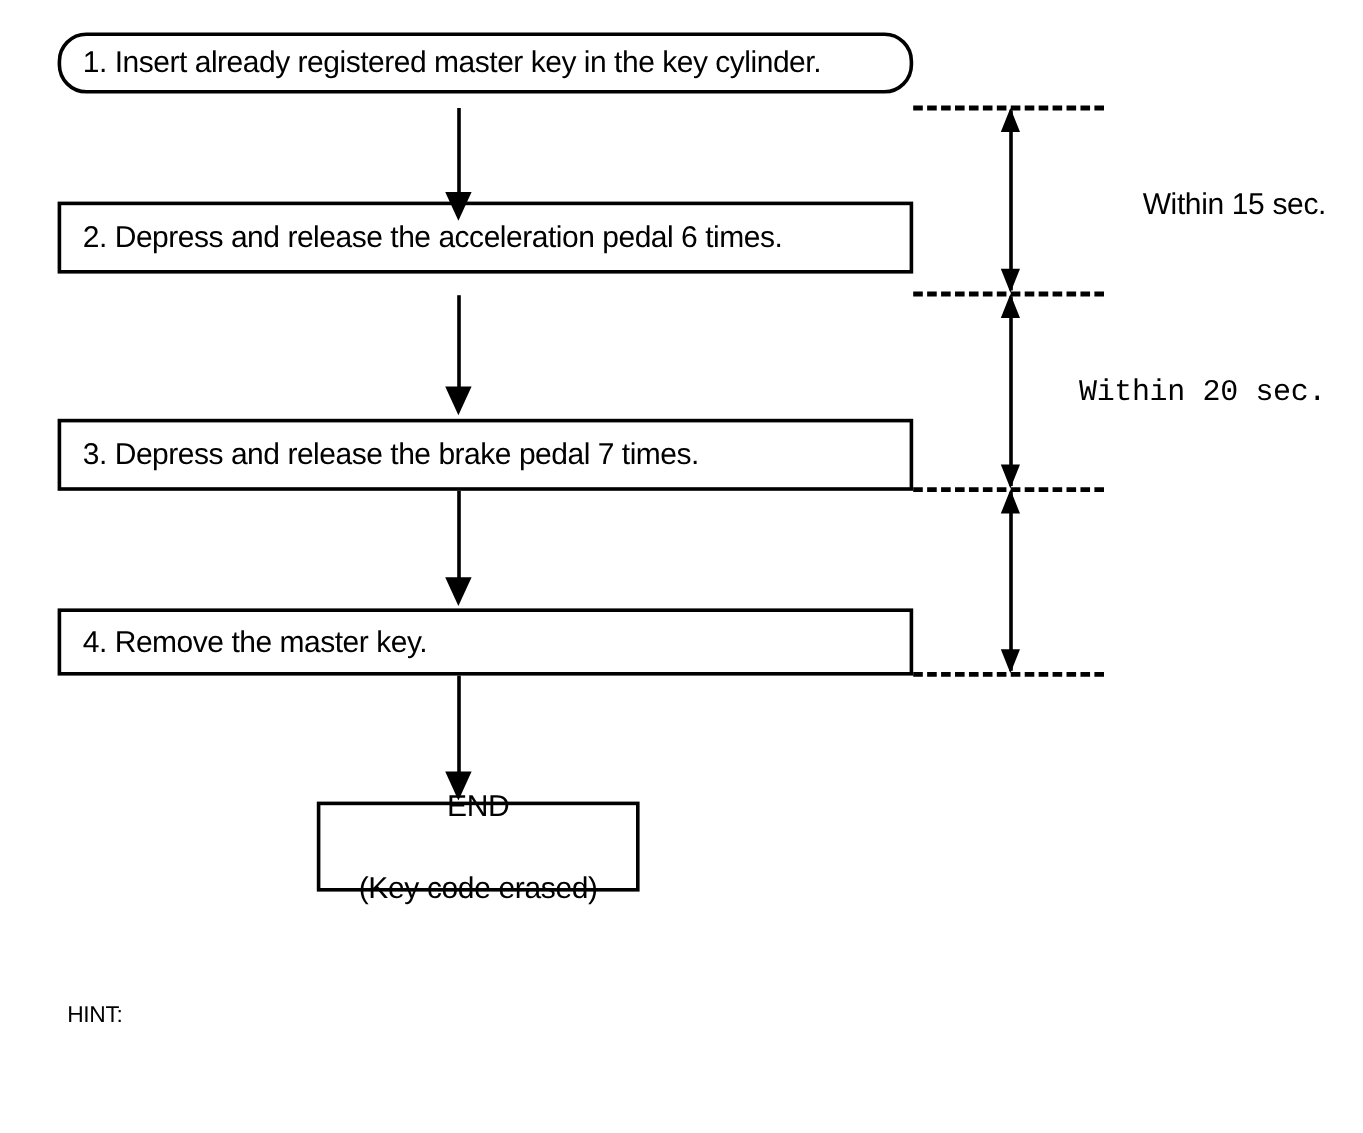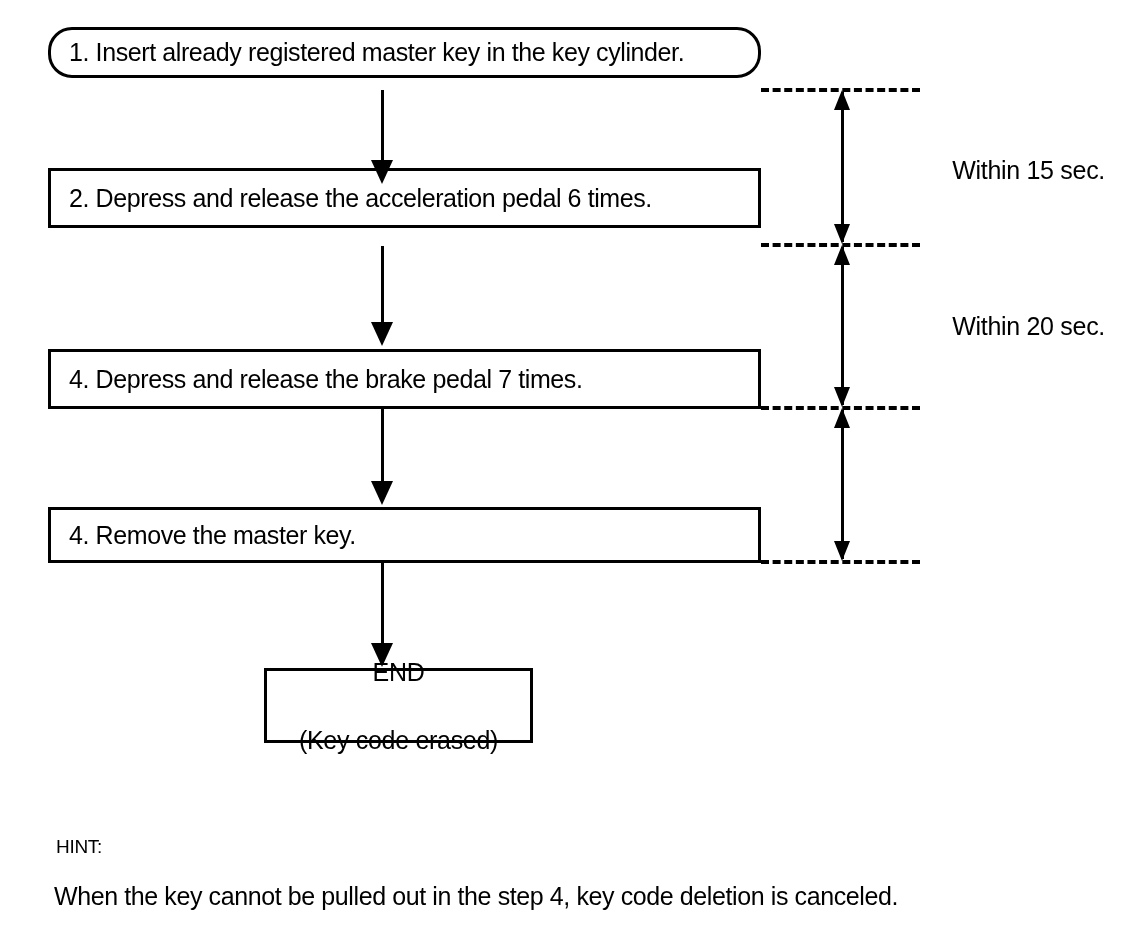--- a/index.html
+++ b/index.html
@@ -139,21 +139,21 @@
   
   .timing-label {
     position: absolute;
     right: 31px;
     text-align: center;
     font-size: 25px;
     letter-spacing: -0.3px;
     white-space: nowrap;
   }
   #timing-label-1 { top: 156px; }
-  #timing-label-2 { top: 312px; }
+  #timing-label-2 { top: 312px; font-family: Liberation Mono, monospace; }
   #timing-label-3 { top: 474px; }
 
   
   #hint-heading {
     position: absolute;
     left: 56px;
     top: 836px;
     font-size: 19px;
     letter-spacing: -0.3px;
     white-space: nowrap;
@@ -174,21 +174,21 @@
 
   <div class="step-box" id="step-1">
     <span class="step-text">1. Insert already registered master key in the key cylinder.</span>
   </div>
 
   <div class="step-box" id="step-2">
     <span class="step-text">2. Depress and release the acceleration pedal 6 times.</span>
   </div>
 
   <div class="step-box" id="step-3">
-    <span class="step-text">4. Depress and release the brake pedal 7 times.</span>
+    <span class="step-text">3. Depress and release the brake pedal 7 times.</span>
   </div>
 
   <div class="step-box" id="step-4">
     <span class="step-text">4. Remove the master key.</span>
   </div>
 
   <div id="end-box">
     <span class="end-line">END</span>
     <span class="end-line">(Key code erased)</span>
   </div>
@@ -219,15 +219,14 @@
   <div class="dim-head-down" id="dim-down-2"></div>
 
   <div class="dim-arrow" id="dim-arrow-3"></div>
   <div class="dim-head-up" id="dim-up-3"></div>
   <div class="dim-head-down" id="dim-down-3"></div>
 
   <div class="timing-label" id="timing-label-1">Within 15 sec.</div>
   <div class="timing-label" id="timing-label-2">Within 20 sec.</div>
 
   <div id="hint-heading">HINT:</div>
-  <div id="hint-body">When the key cannot be pulled out in the step 4, key code deletion is canceled.</div>
 
 </div>
 
 </body></html>

